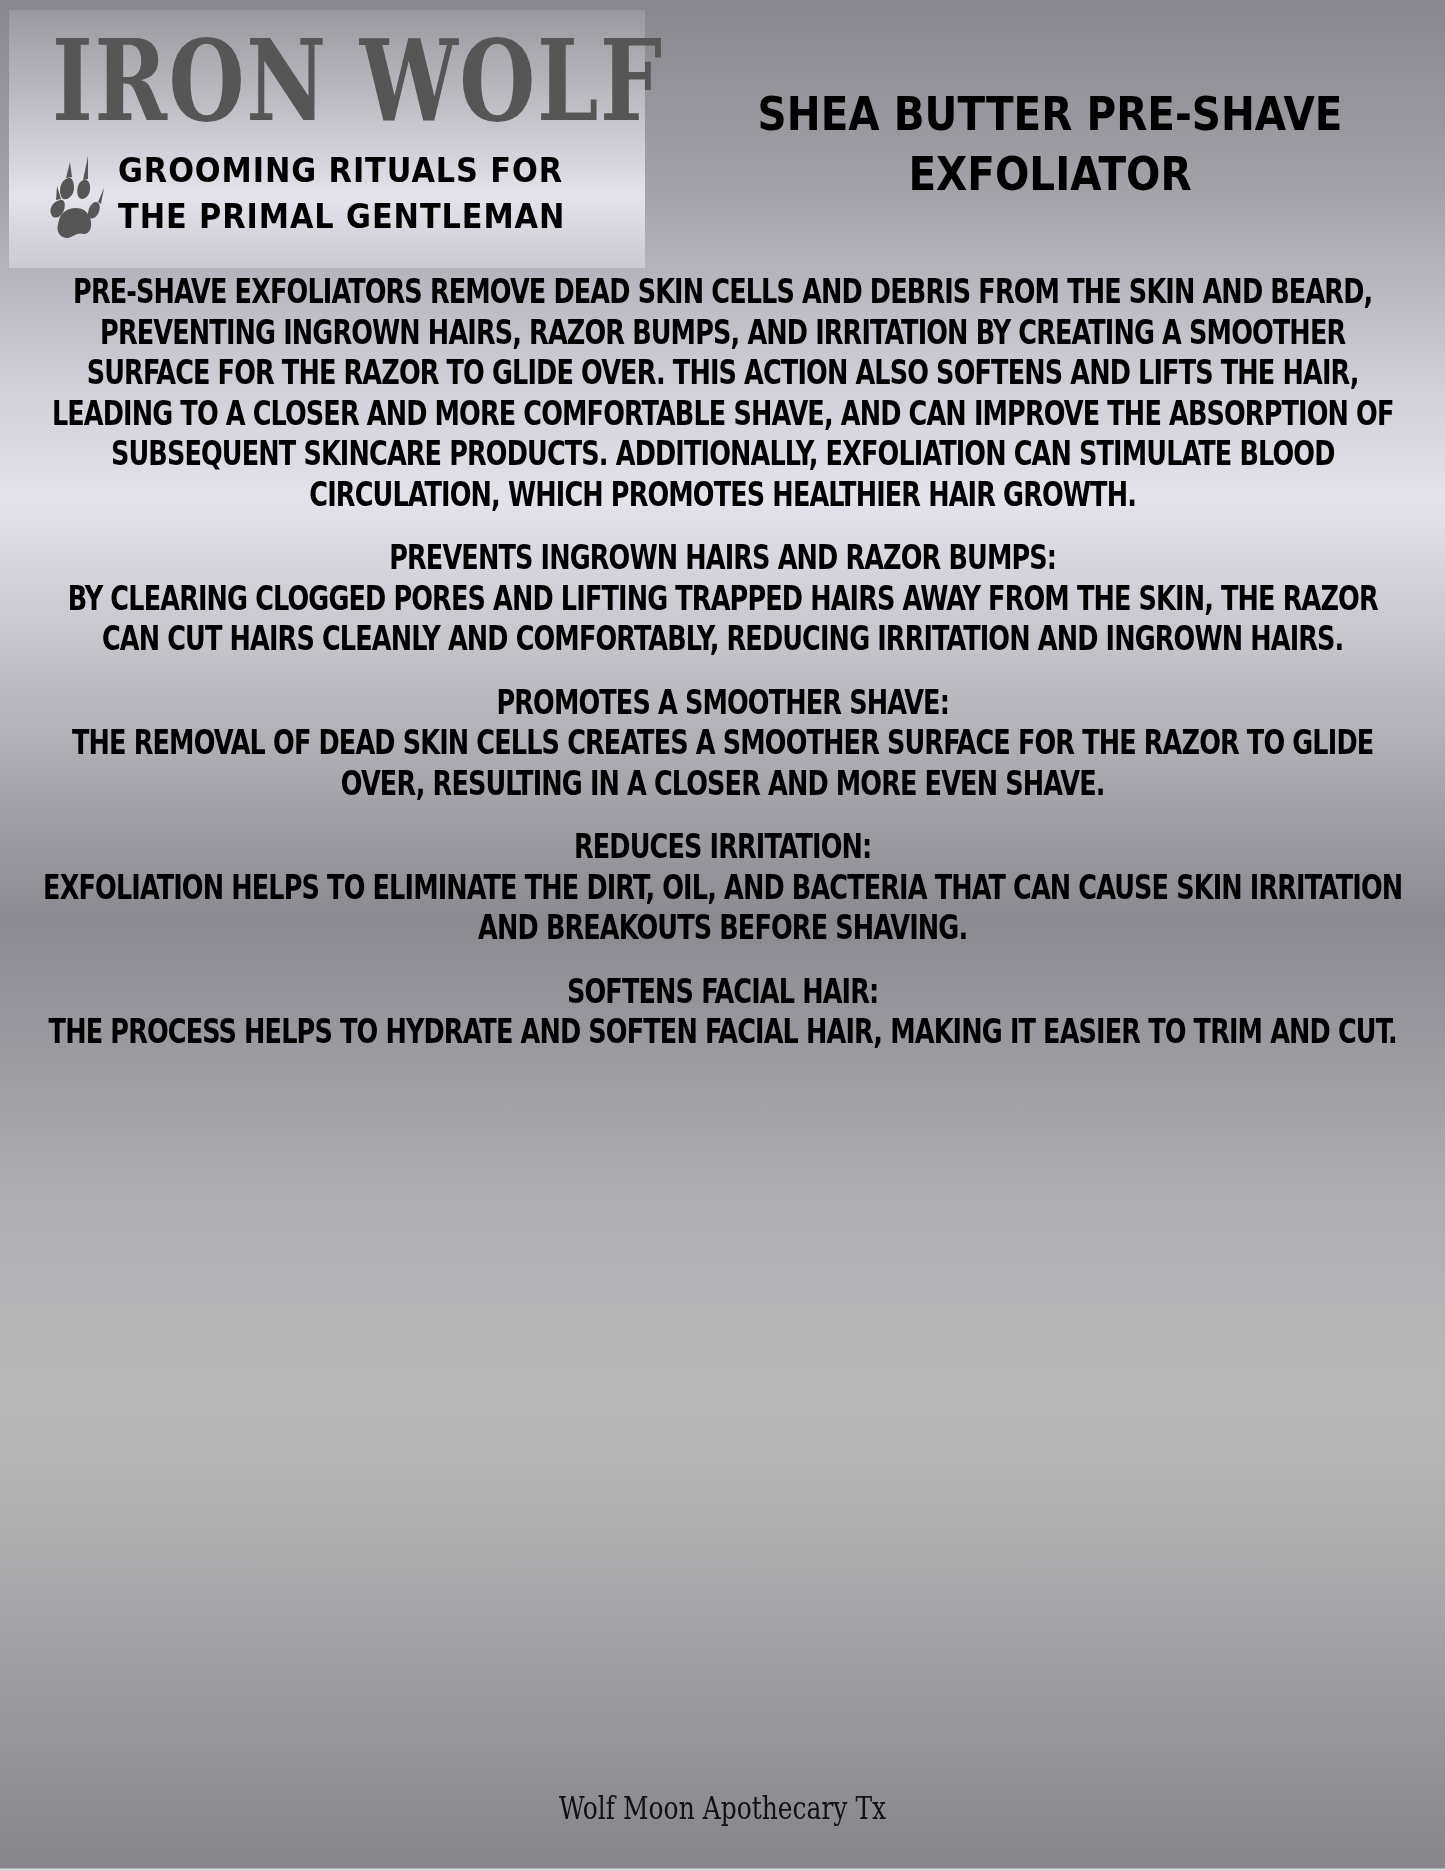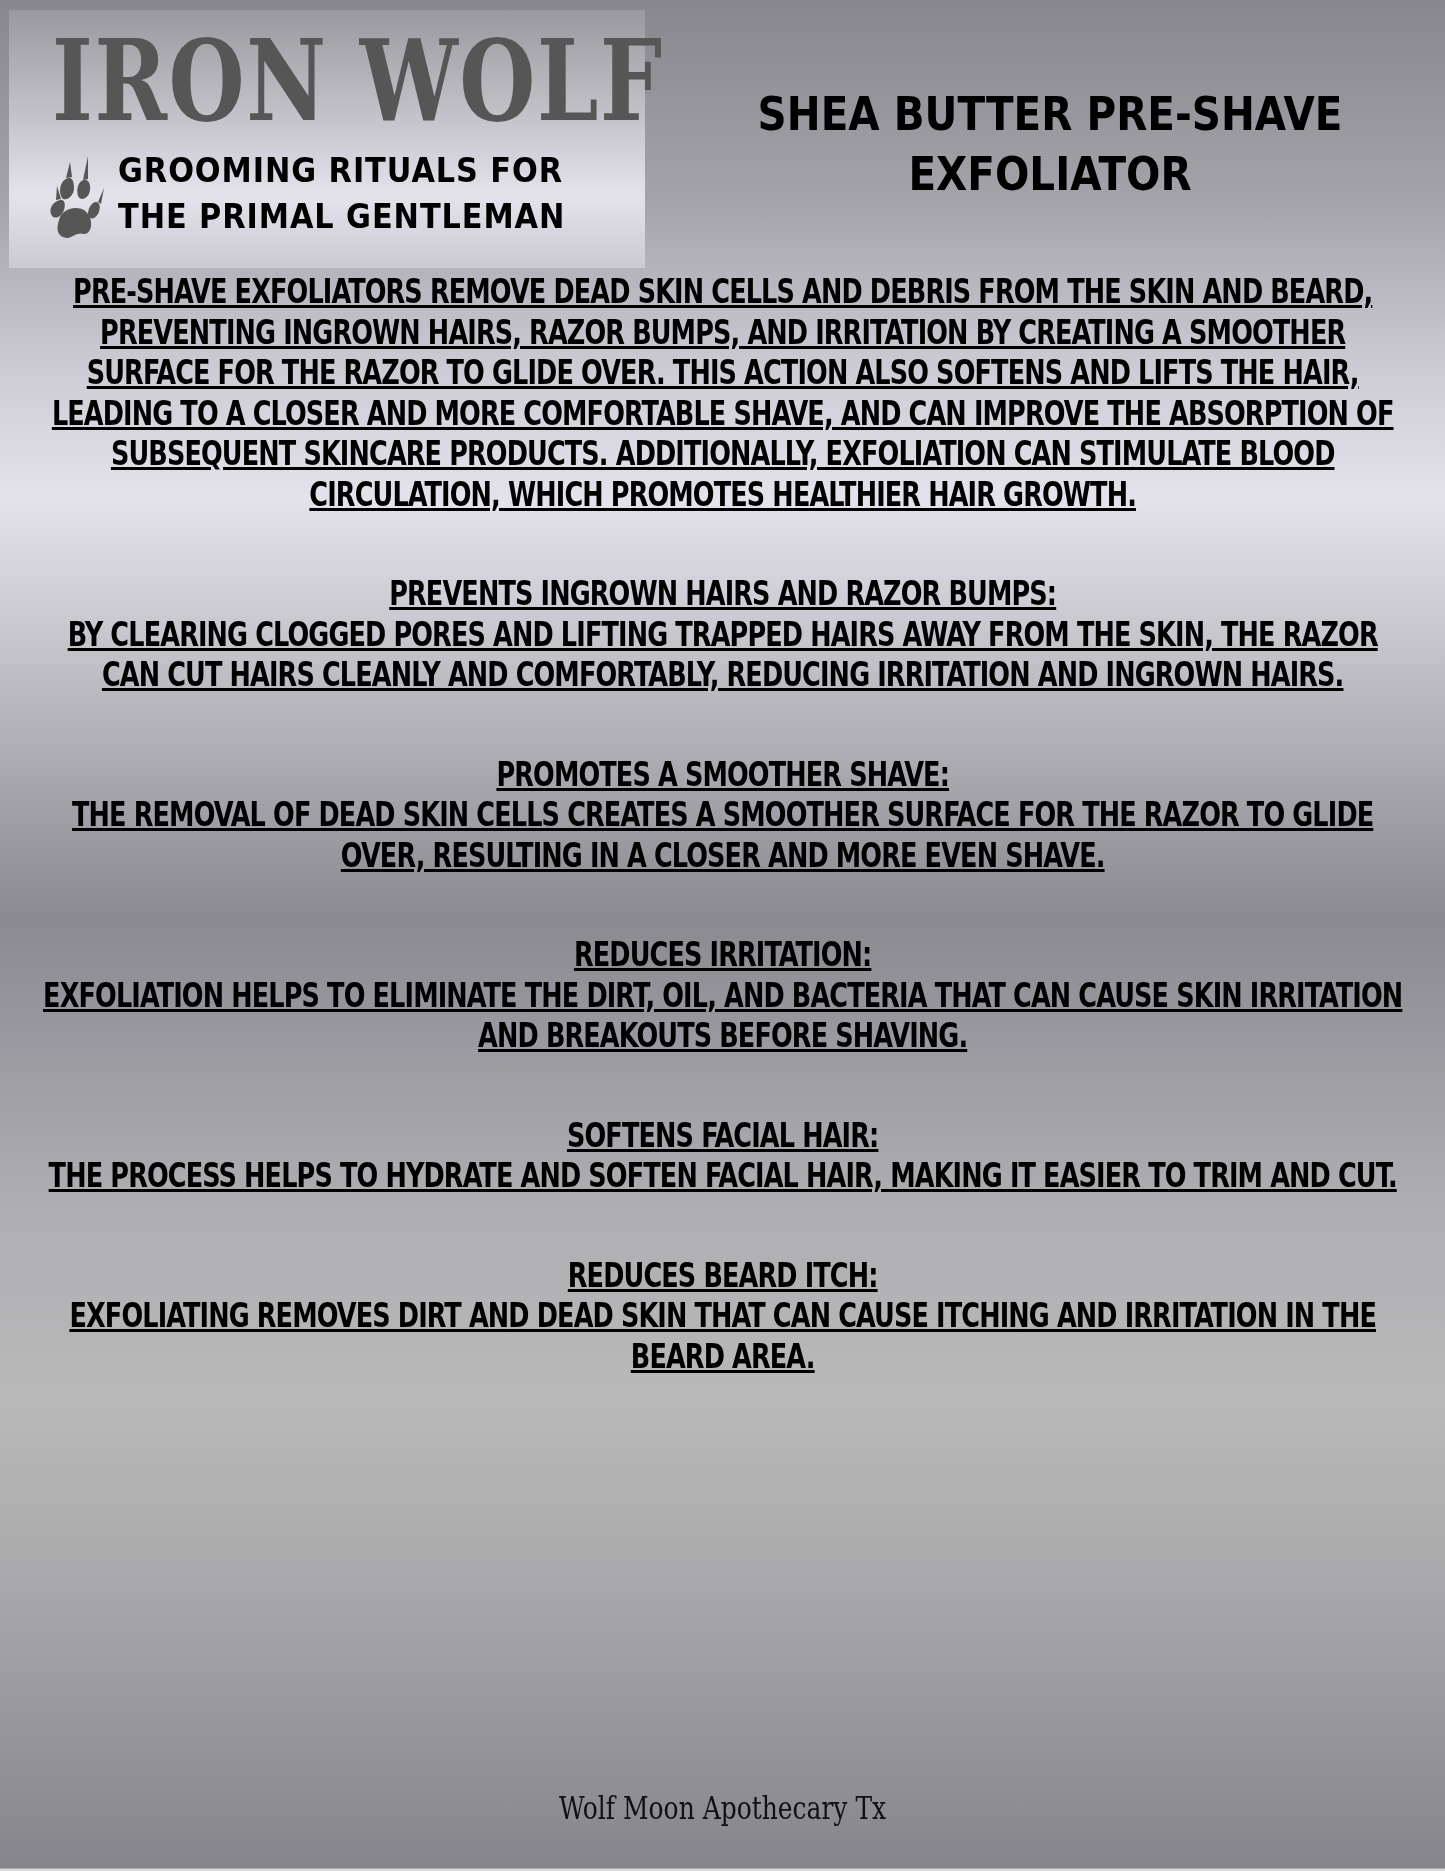--- a/index.html
+++ b/index.html
@@ -49,30 +49,29 @@
   }
   .product-title {
     position: absolute; left: 680px; top: 84px; width: 740px;
     text-align: center; font-family: "DejaVu Sans", sans-serif; font-weight: bold;
     font-size: 46px; line-height: 60px;
     transform: scaleX(0.88); transform-origin: center top;
   }
   .content {
     position: absolute; left: 40px; top: 272px; width: 1365px;
     text-align: center;
-    text-decoration: underline;
   }
   .intro, .section-head, .section-body {
     font-family: "DejaVu Sans Condensed", "DejaVu Sans", sans-serif;
     font-weight: bold; font-size: 33px; line-height: 40.5px;
     letter-spacing: -1px;
     transform: scaleX(0.86); transform-origin: center top;
     width: 116%; margin-left: -8%;
   }
-  .section { margin-top: 59px; }
+  .section { margin-top: 23px; }
   .footer {
     position: absolute; left: 0; width: 1445px; top: 1788px;
     text-align: center;
     font-family: "DejaVu Serif", "Liberation Serif", serif;
     font-size: 32px; line-height: 40px; color: #111;
     transform: scaleX(0.78); transform-origin: center top;
   }
 </style>
 </head>
 <body>
@@ -116,19 +115,15 @@
     <div class="section-body">THE REMOVAL OF DEAD SKIN CELLS CREATES A SMOOTHER SURFACE FOR THE RAZOR TO GLIDE OVER, RESULTING IN A CLOSER AND MORE EVEN SHAVE.</div>
   </div>
   <div class="section">
     <div class="section-head">REDUCES IRRITATION:</div>
     <div class="section-body">EXFOLIATION HELPS TO ELIMINATE THE DIRT, OIL, AND BACTERIA THAT CAN CAUSE SKIN IRRITATION AND BREAKOUTS BEFORE SHAVING.</div>
   </div>
   <div class="section">
     <div class="section-head">SOFTENS FACIAL HAIR:</div>
     <div class="section-body">THE PROCESS HELPS TO HYDRATE AND SOFTEN FACIAL HAIR, MAKING IT EASIER TO TRIM AND CUT.</div>
   </div>
-  <div class="section">
-    <div class="section-head">REDUCES BEARD ITCH:</div>
-    <div class="section-body">EXFOLIATING REMOVES DIRT AND DEAD SKIN THAT CAN CAUSE ITCHING AND IRRITATION IN THE BEARD AREA.</div>
-  </div>
 </div>
 
 <div class="footer">Wolf Moon Apothecary Tx</div>
 
 </body></html>

